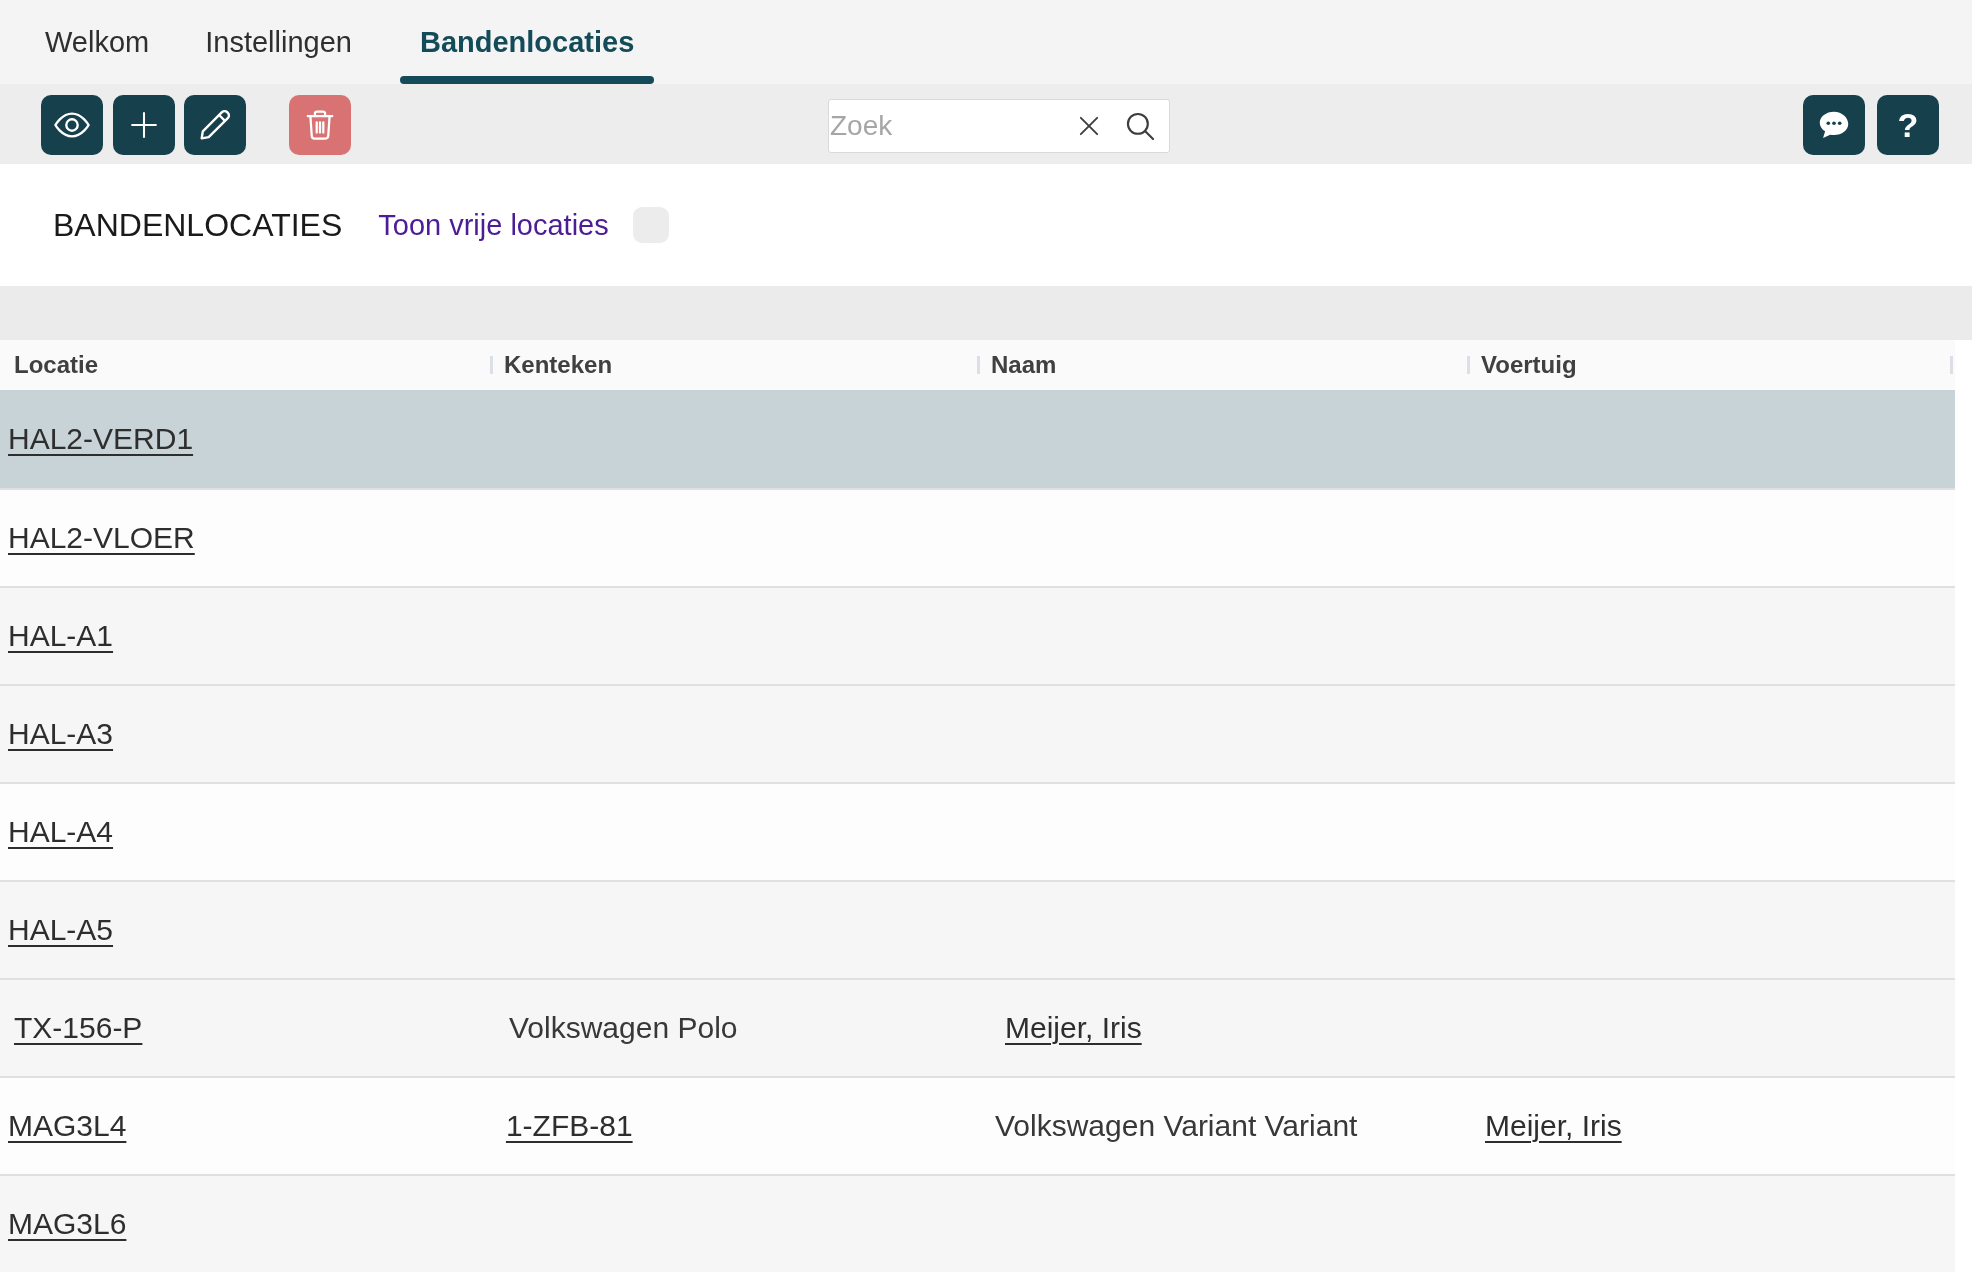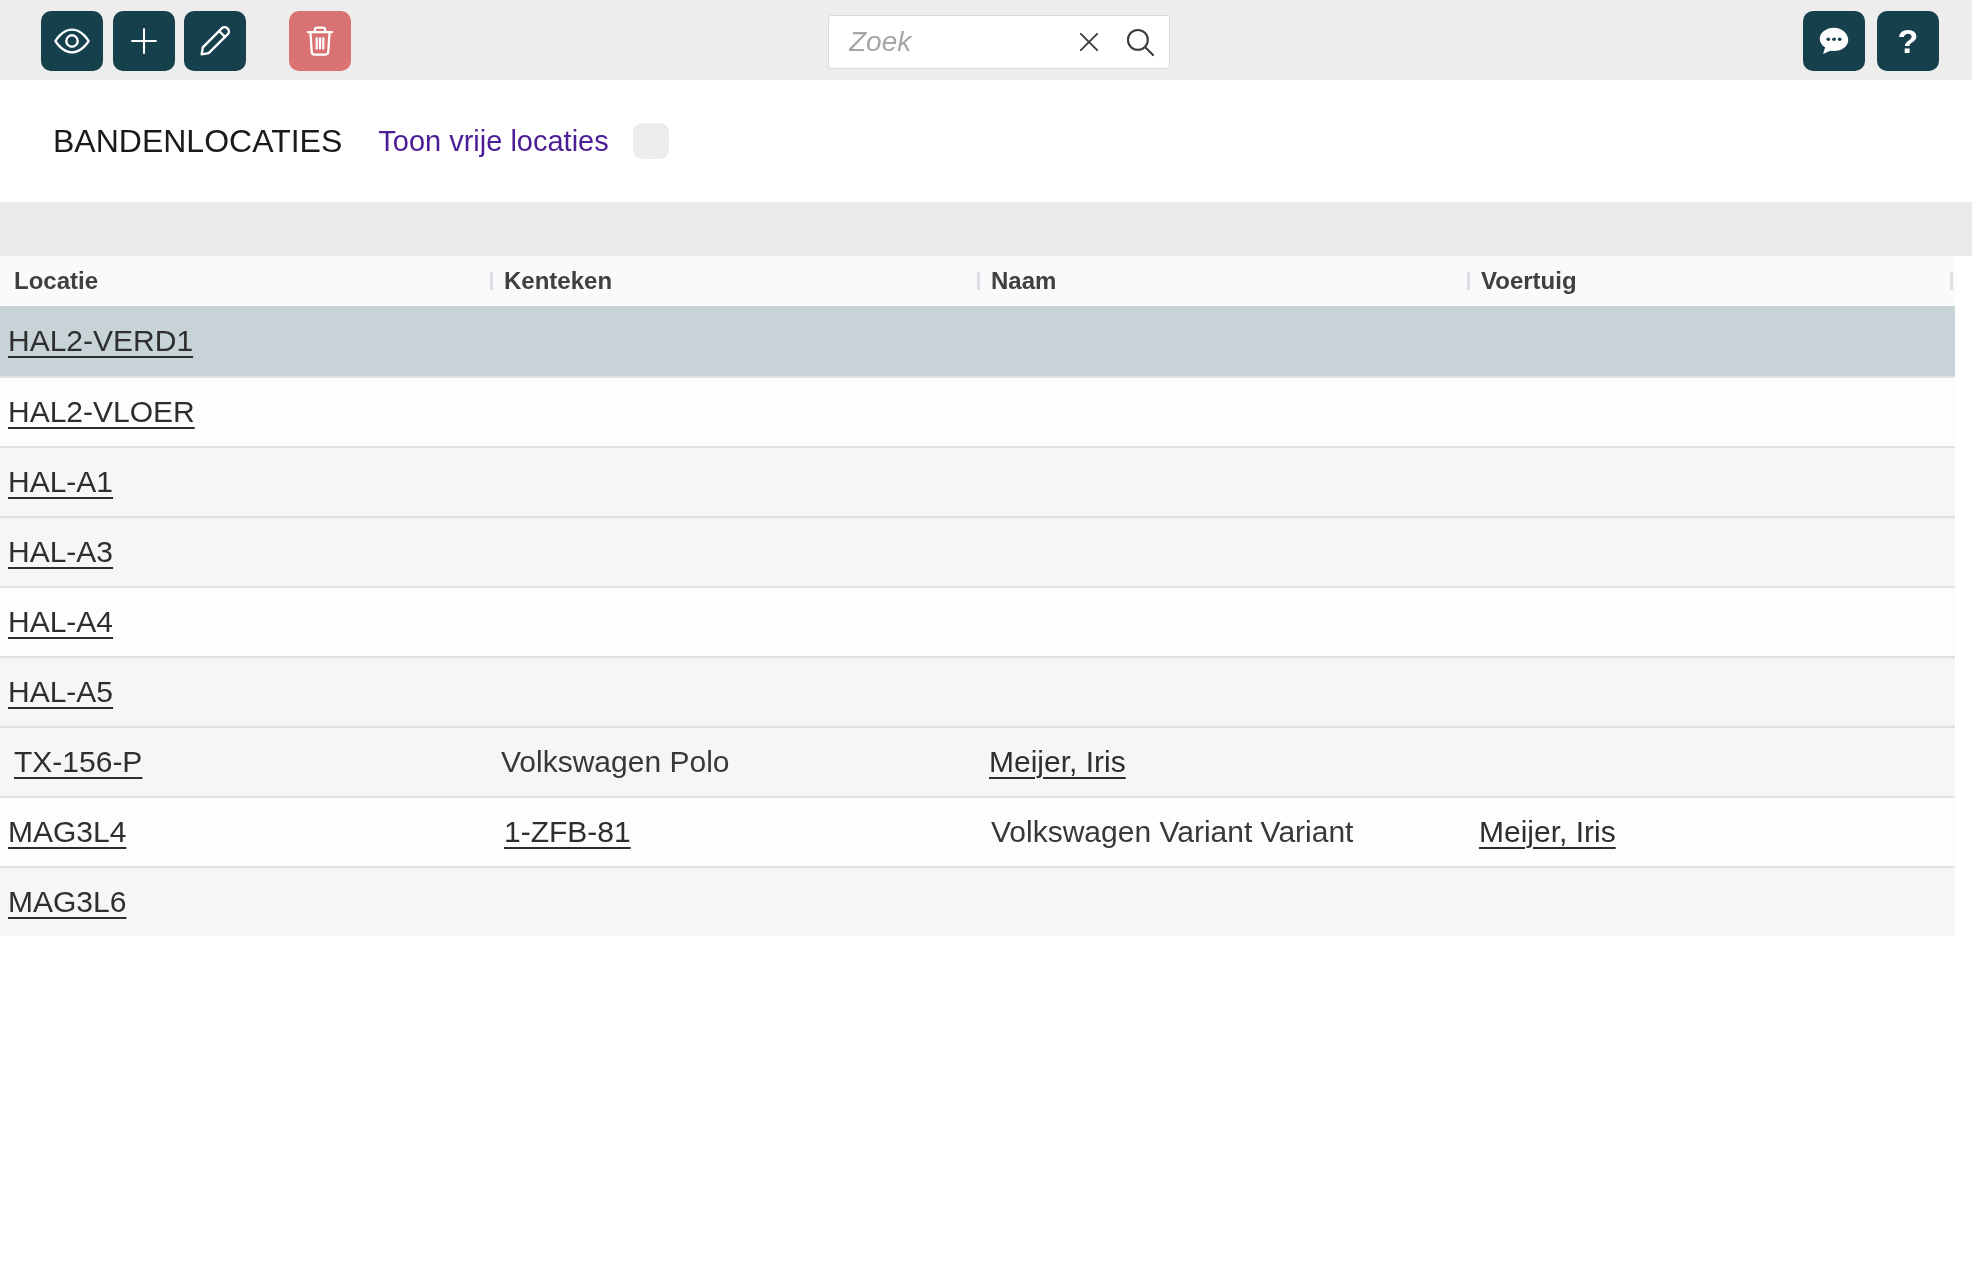--- a/index.html
+++ b/index.html
@@ -29,59 +29,64 @@
   .toolbar{position:relative;height:80px;background:var(--toolbar-bg);}
   .tbtn{position:absolute;top:11px;width:62px;height:60px;border:none;border-radius:10px;
     background:var(--accent);display:flex;align-items:center;justify-content:center;cursor:pointer;}
   .tbtn.danger{background:var(--danger);}
   .tbtn svg{display:block;}
   .qmark{font-size:34px;font-weight:bold;color:#fff;line-height:1;}
 
   .search{position:absolute;left:828px;top:15px;width:342px;height:54px;background:#fff;
     border:1px solid #d9d9d9;border-radius:3px;display:flex;align-items:center;}
   .search input{flex:1;min-width:0;border:none;outline:none;background:transparent;
-    font-family:inherit;font-size:28px;color:#333;padding-left:20px;font-style:italic;}
+    font-family:inherit;font-size:28px;color:#333;padding-left:1px;}
   .search input::placeholder{color:#a6a6a6;}
   .s-ico{display:flex;align-items:center;justify-content:center;cursor:pointer;}
   .s-ico.clear{margin-right:20px;}
   .s-ico.mag{margin-right:12px;}
 
   .pagehead{height:122px;background:#fff;display:flex;align-items:center;padding-left:53px;}
   .title{font-size:32px;color:#1a1a1a;}
   .toggle-label{font-size:29px;color:#4c1d95;margin-left:36px;}
   .checkbox{width:36px;height:36px;border-radius:9px;background:#ececec;margin-left:24px;cursor:pointer;}
 
   .band{height:54px;background:var(--band);}
 
   .table{width:1955px;}
   .thead{position:relative;display:flex;height:50px;background:var(--header-bg);
     align-items:center;font-weight:bold;font-size:24px;color:#404040;}
   .hcell{position:relative;height:100%;display:flex;align-items:center;padding-left:14px;cursor:pointer;}
   .hcell.c1{padding-left:14px;}
   .hcell:not(.c1)::before{content:"";position:absolute;left:0;top:16px;width:3px;height:18px;background:#dce0e6;}
   .thead::after{content:"";position:absolute;left:1950px;top:16px;width:3px;height:18px;background:#dce0e6;}
 
-  .row{display:flex;height:70px;background:#fdfdfd;cursor:pointer;}
+  .row{display:flex;height:98px;background:#fdfdfd;cursor:pointer;gap:8px;}
   .row + .row{border-top:2px solid var(--sep);}
   .row.stripe{background:var(--stripe);}
   .row.selected{background:var(--selected);}
   .cell{height:100%;display:flex;align-items:center;padding-left:14px;font-size:30px;color:#383838;}
   .c1{width:490px;}
   .c2{width:487px;}
   .c3{width:488px;}
   .c4{width:490px;}
   .cell.c1{padding-left:8px;}
   .link{color:var(--text);text-decoration:underline;text-underline-offset:5px;
     text-decoration-thickness:2px;cursor:pointer;}
 </style>
 </head>
 <body>
 
 <div>
 
+  <div class="tabbar" id="tabbar">
+      <div class="tab">Welkom</div>
+      <div class="tab">Instellingen</div>
+      <div class="tab active">Bandenlocaties</div>
+    </div>
 
   <div class="toolbar">
     <button class="tbtn" style="left:41px">
       <span>
         <svg width="38" height="38" viewBox="0 0 24 24" fill="none" stroke="#fff" stroke-width="1.5" stroke-linecap="round" stroke-linejoin="round">
           <path d="M1.5 12S5.5 4.8 12 4.8 22.5 12 22.5 12 18.5 19.2 12 19.2 1.5 12 1.5 12Z"></path>
           <circle cx="12" cy="12" r="3.6"></circle>
         </svg>
       </span>
     </button>

